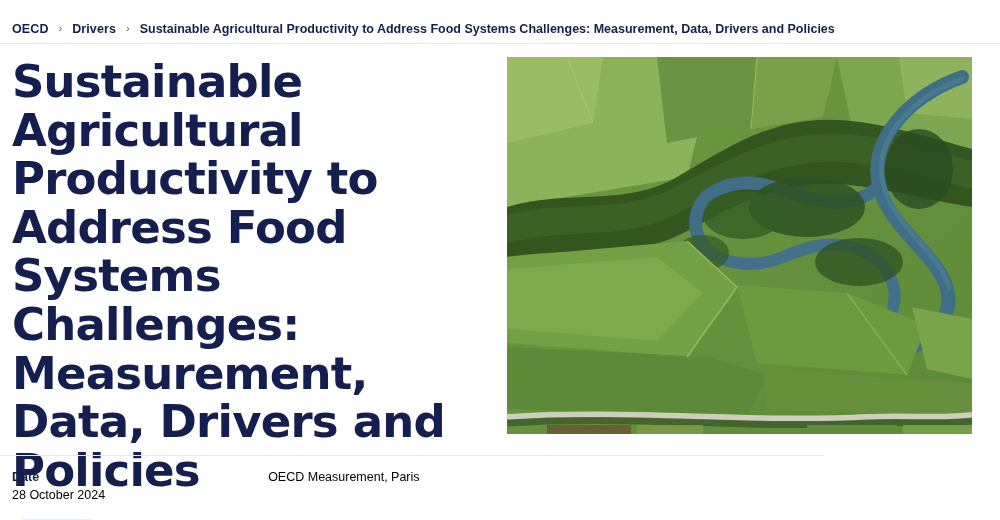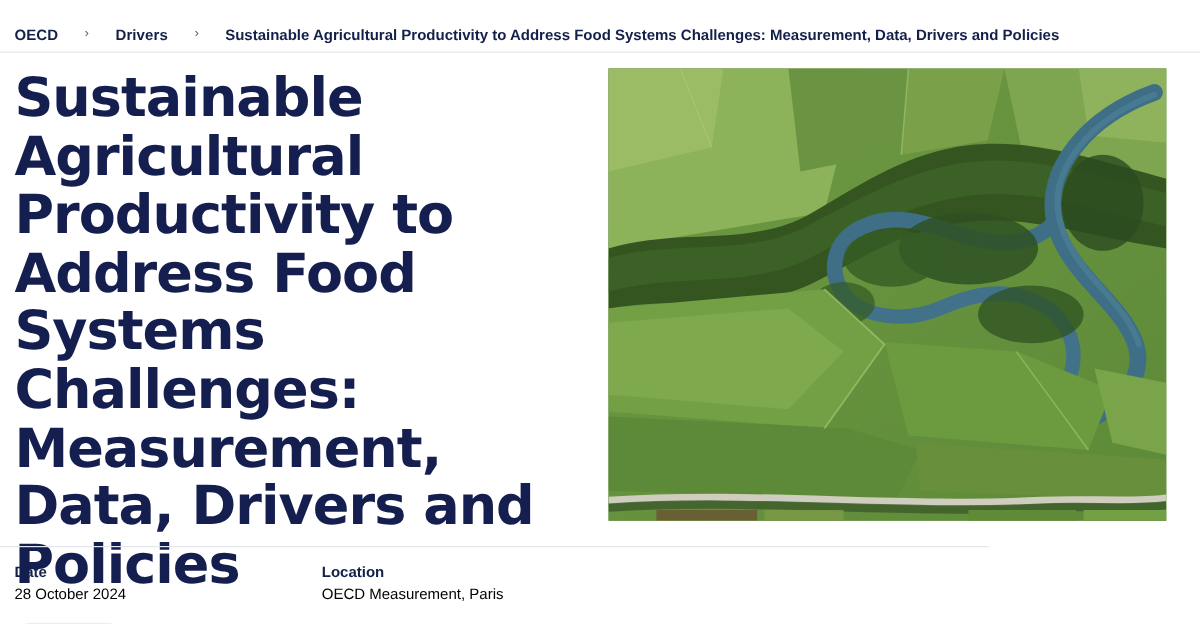--- a/index.html
+++ b/index.html
@@ -13,21 +13,21 @@
   .page {
     position: relative;
     width: 1000px; height: 520px;
     background: #ffffff;
   }
 
   
   .breadcrumb {
     display: flex;
     align-items: center;
-    gap: 22px;
+    gap: 10px;
     padding: 26px 12px 12px 12px;
     font-size: 12.5px;
     border-bottom: 1px solid #e3e6ed;
     height: 44px;
   }
   .crumb-link {
     color: #13204a;
     font-weight: bold;
     text-decoration: none;
     letter-spacing: 0.1px;
@@ -199,18 +199,17 @@
       <path d="M250,0 L244,72" fill="none" stroke="#a8c77a" stroke-width="1.2" opacity="0.6"></path>
     </svg>
   </div>
 
   <div class="meta">
     <div class="meta-block">
       <div class="meta-label">Date</div>
       <div class="meta-value">28 October 2024</div>
     </div>
     <div class="meta-block loc">
-      <div class="meta-label">Location</div>
       <div class="meta-value">OECD Measurement, Paris</div>
     </div>
   </div>
 
 </div>
 
 </body></html>

